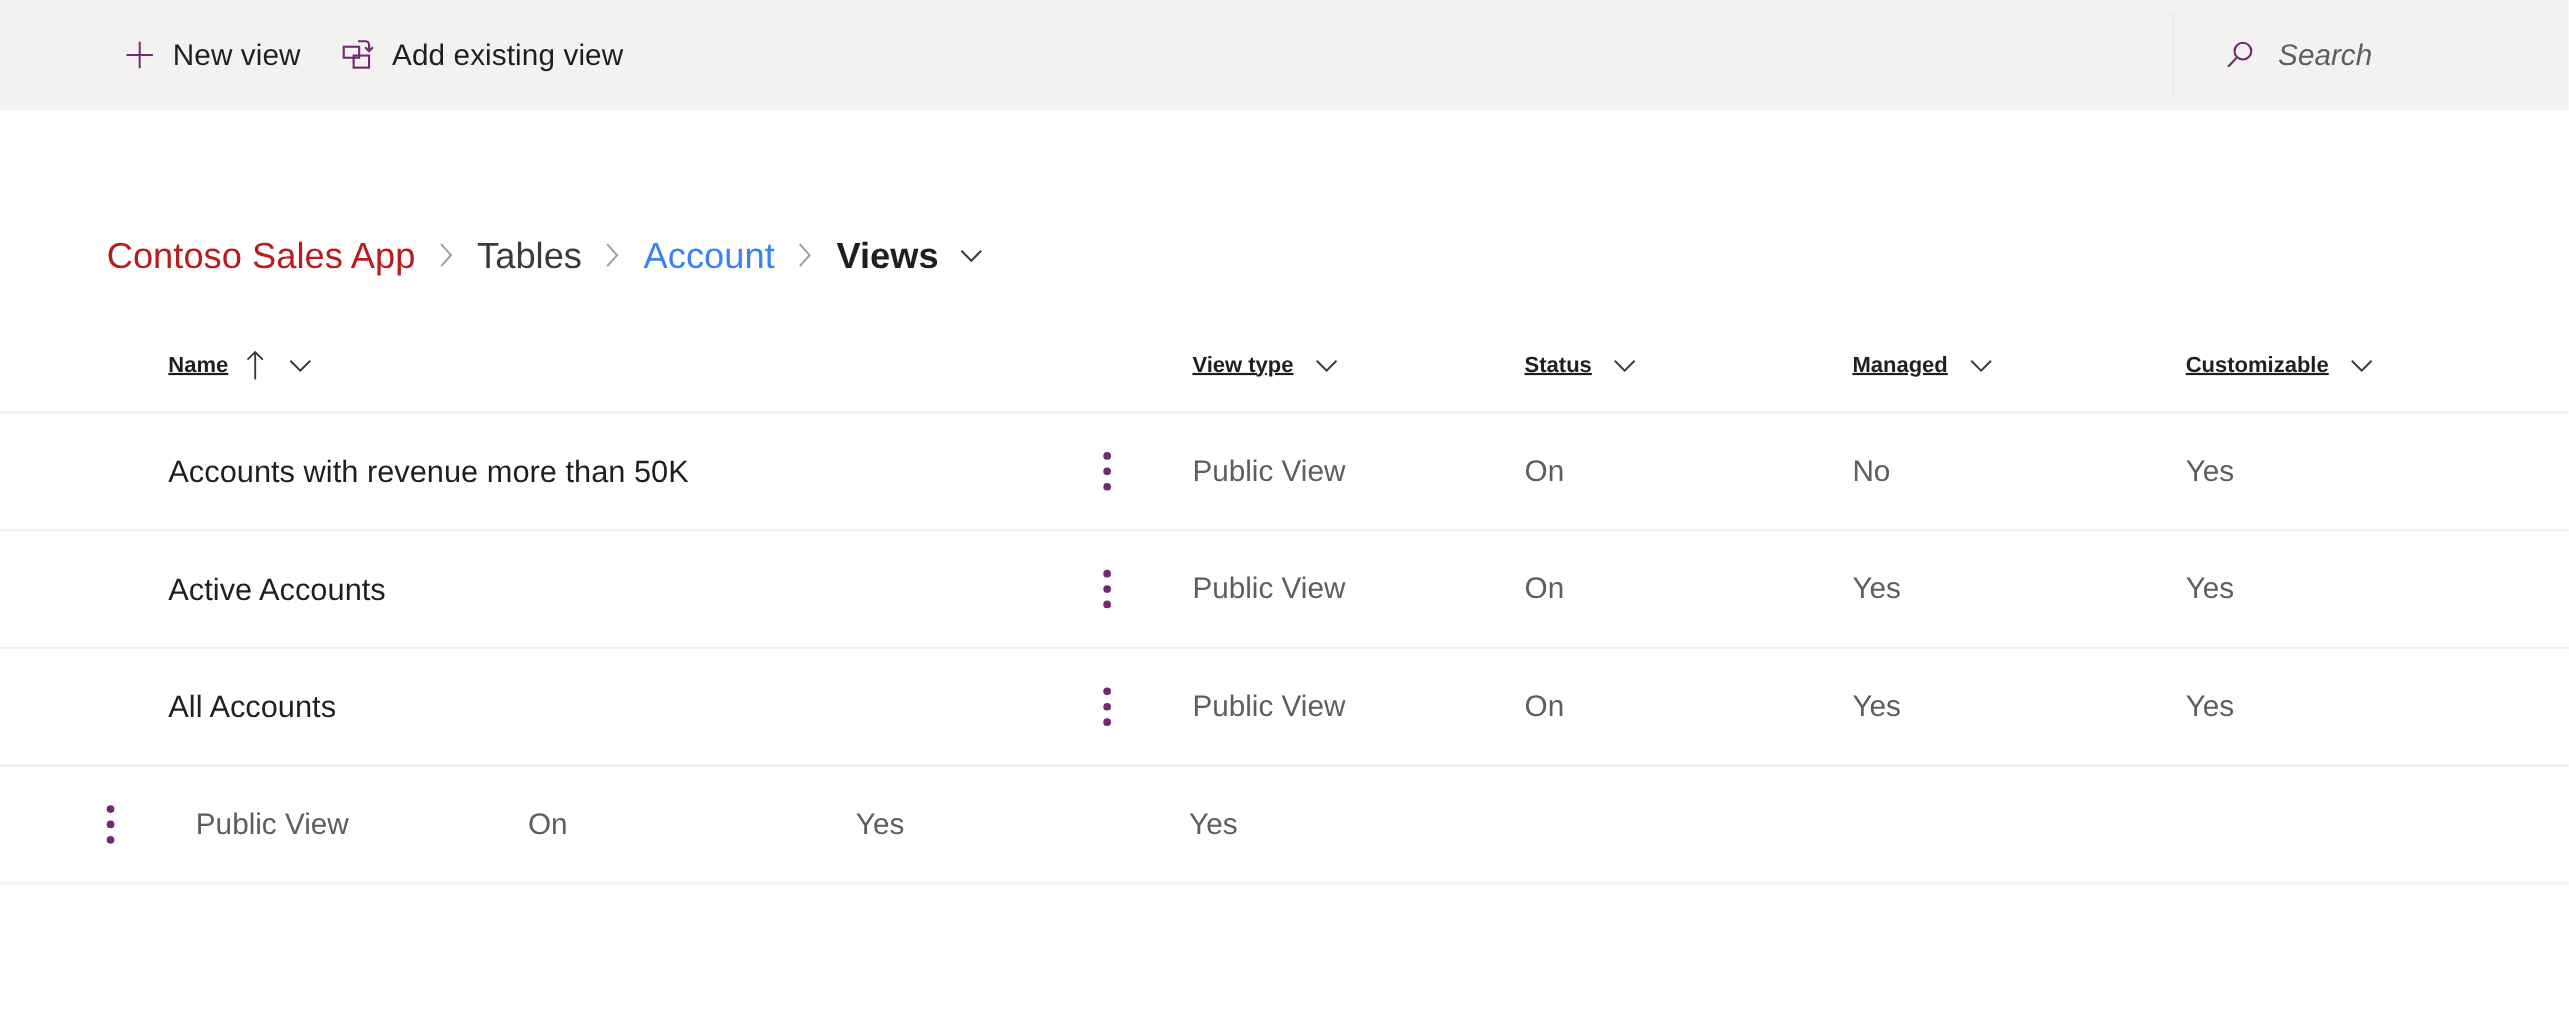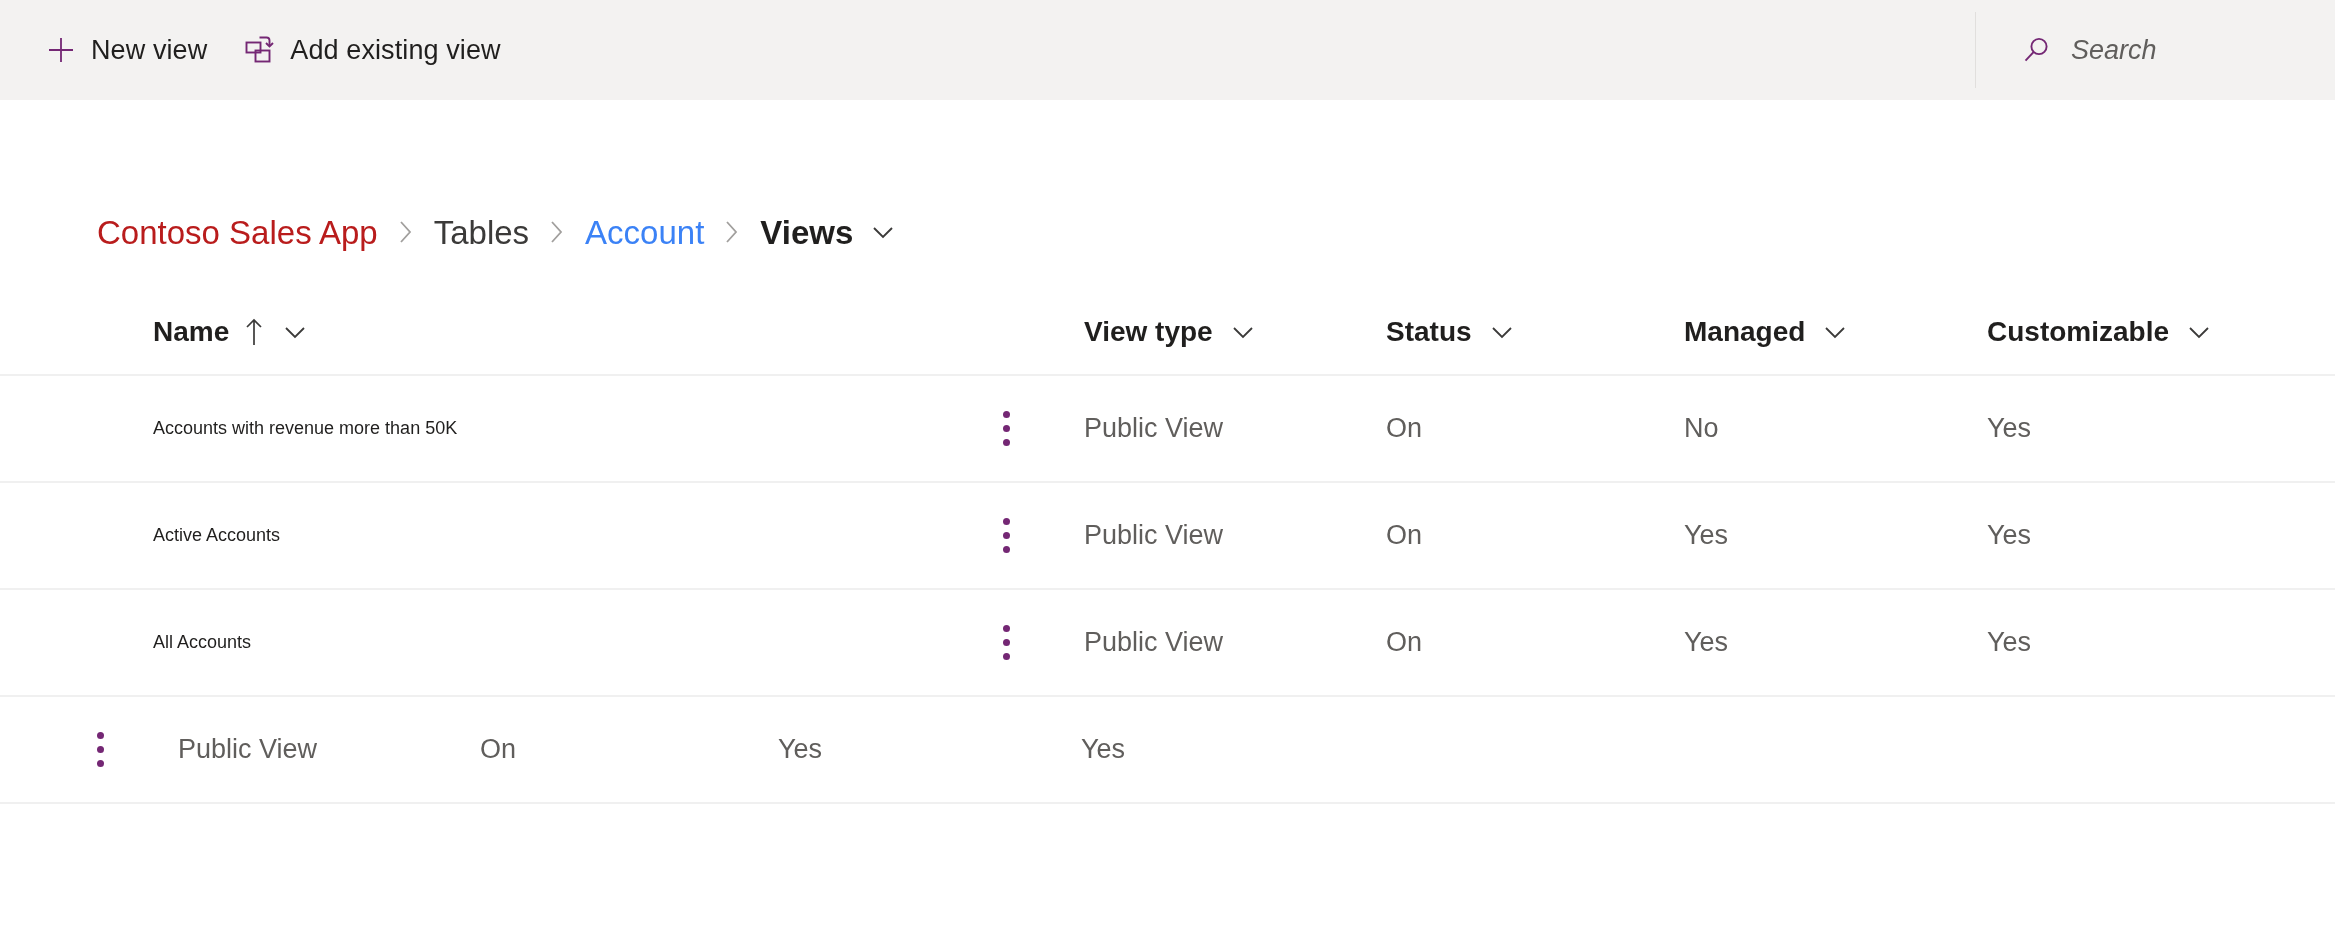--- a/index.html
+++ b/index.html
@@ -22,21 +22,21 @@
     height: 100px;
     background: #f3f2f1;
     display: flex;
     align-items: center;
   }
 
   .cmd-left {
     display: flex;
     align-items: center;
     height: 100%;
-    padding-left: 26px;
+    padding-left: 92px;
   }
 
   .cmd-btn {
     display: flex;
     align-items: center;
     height: 100%;
     padding: 0 18px;
     cursor: pointer;
     background: transparent;
     border: none;
@@ -158,46 +158,47 @@
   .col-name   { width: 906px; flex: 0 0 906px; display: flex; align-items: center; }
   .col-menu   { width: 100px; flex: 0 0 100px; display: flex; align-items: center; justify-content: flex-start; }
   .col-type   { width: 302px; flex: 0 0 302px; }
   .col-status { width: 298px; flex: 0 0 298px; }
   .col-managed{ width: 303px; flex: 0 0 303px; }
   .col-custom { width: 340px; flex: 0 0 340px; }
 
   .head-cell {
     display: flex;
     align-items: center;
-    font-size: 28px;
+    font-size: 20px;
     font-weight: 700;
     color: #201f1e;
     cursor: pointer;
     white-space: nowrap;
     padding-left: 75px;
+    text-decoration: underline;
   }
   .col-name .head-cell { padding-left: 75px; }
   .col-type .head-cell,
   .col-status .head-cell,
   .col-managed .head-cell,
   .col-custom .head-cell { padding-left: 0; }
 
   .sort-arrow {
     margin-left: 14px;
     display: inline-flex;
     align-items: center;
   }
   .head-caret {
     margin-left: 17px;
     display: inline-flex;
     align-items: center;
   }
 
   .cell-name {
-    font-size: 18px;
+    font-size: 28px;
     color: #201f1e;
     white-space: nowrap;
     padding-left: 75px;
   }
   .cell-val {
     font-size: 27px;
     color: #605e5c;
     white-space: nowrap;
   }
 

